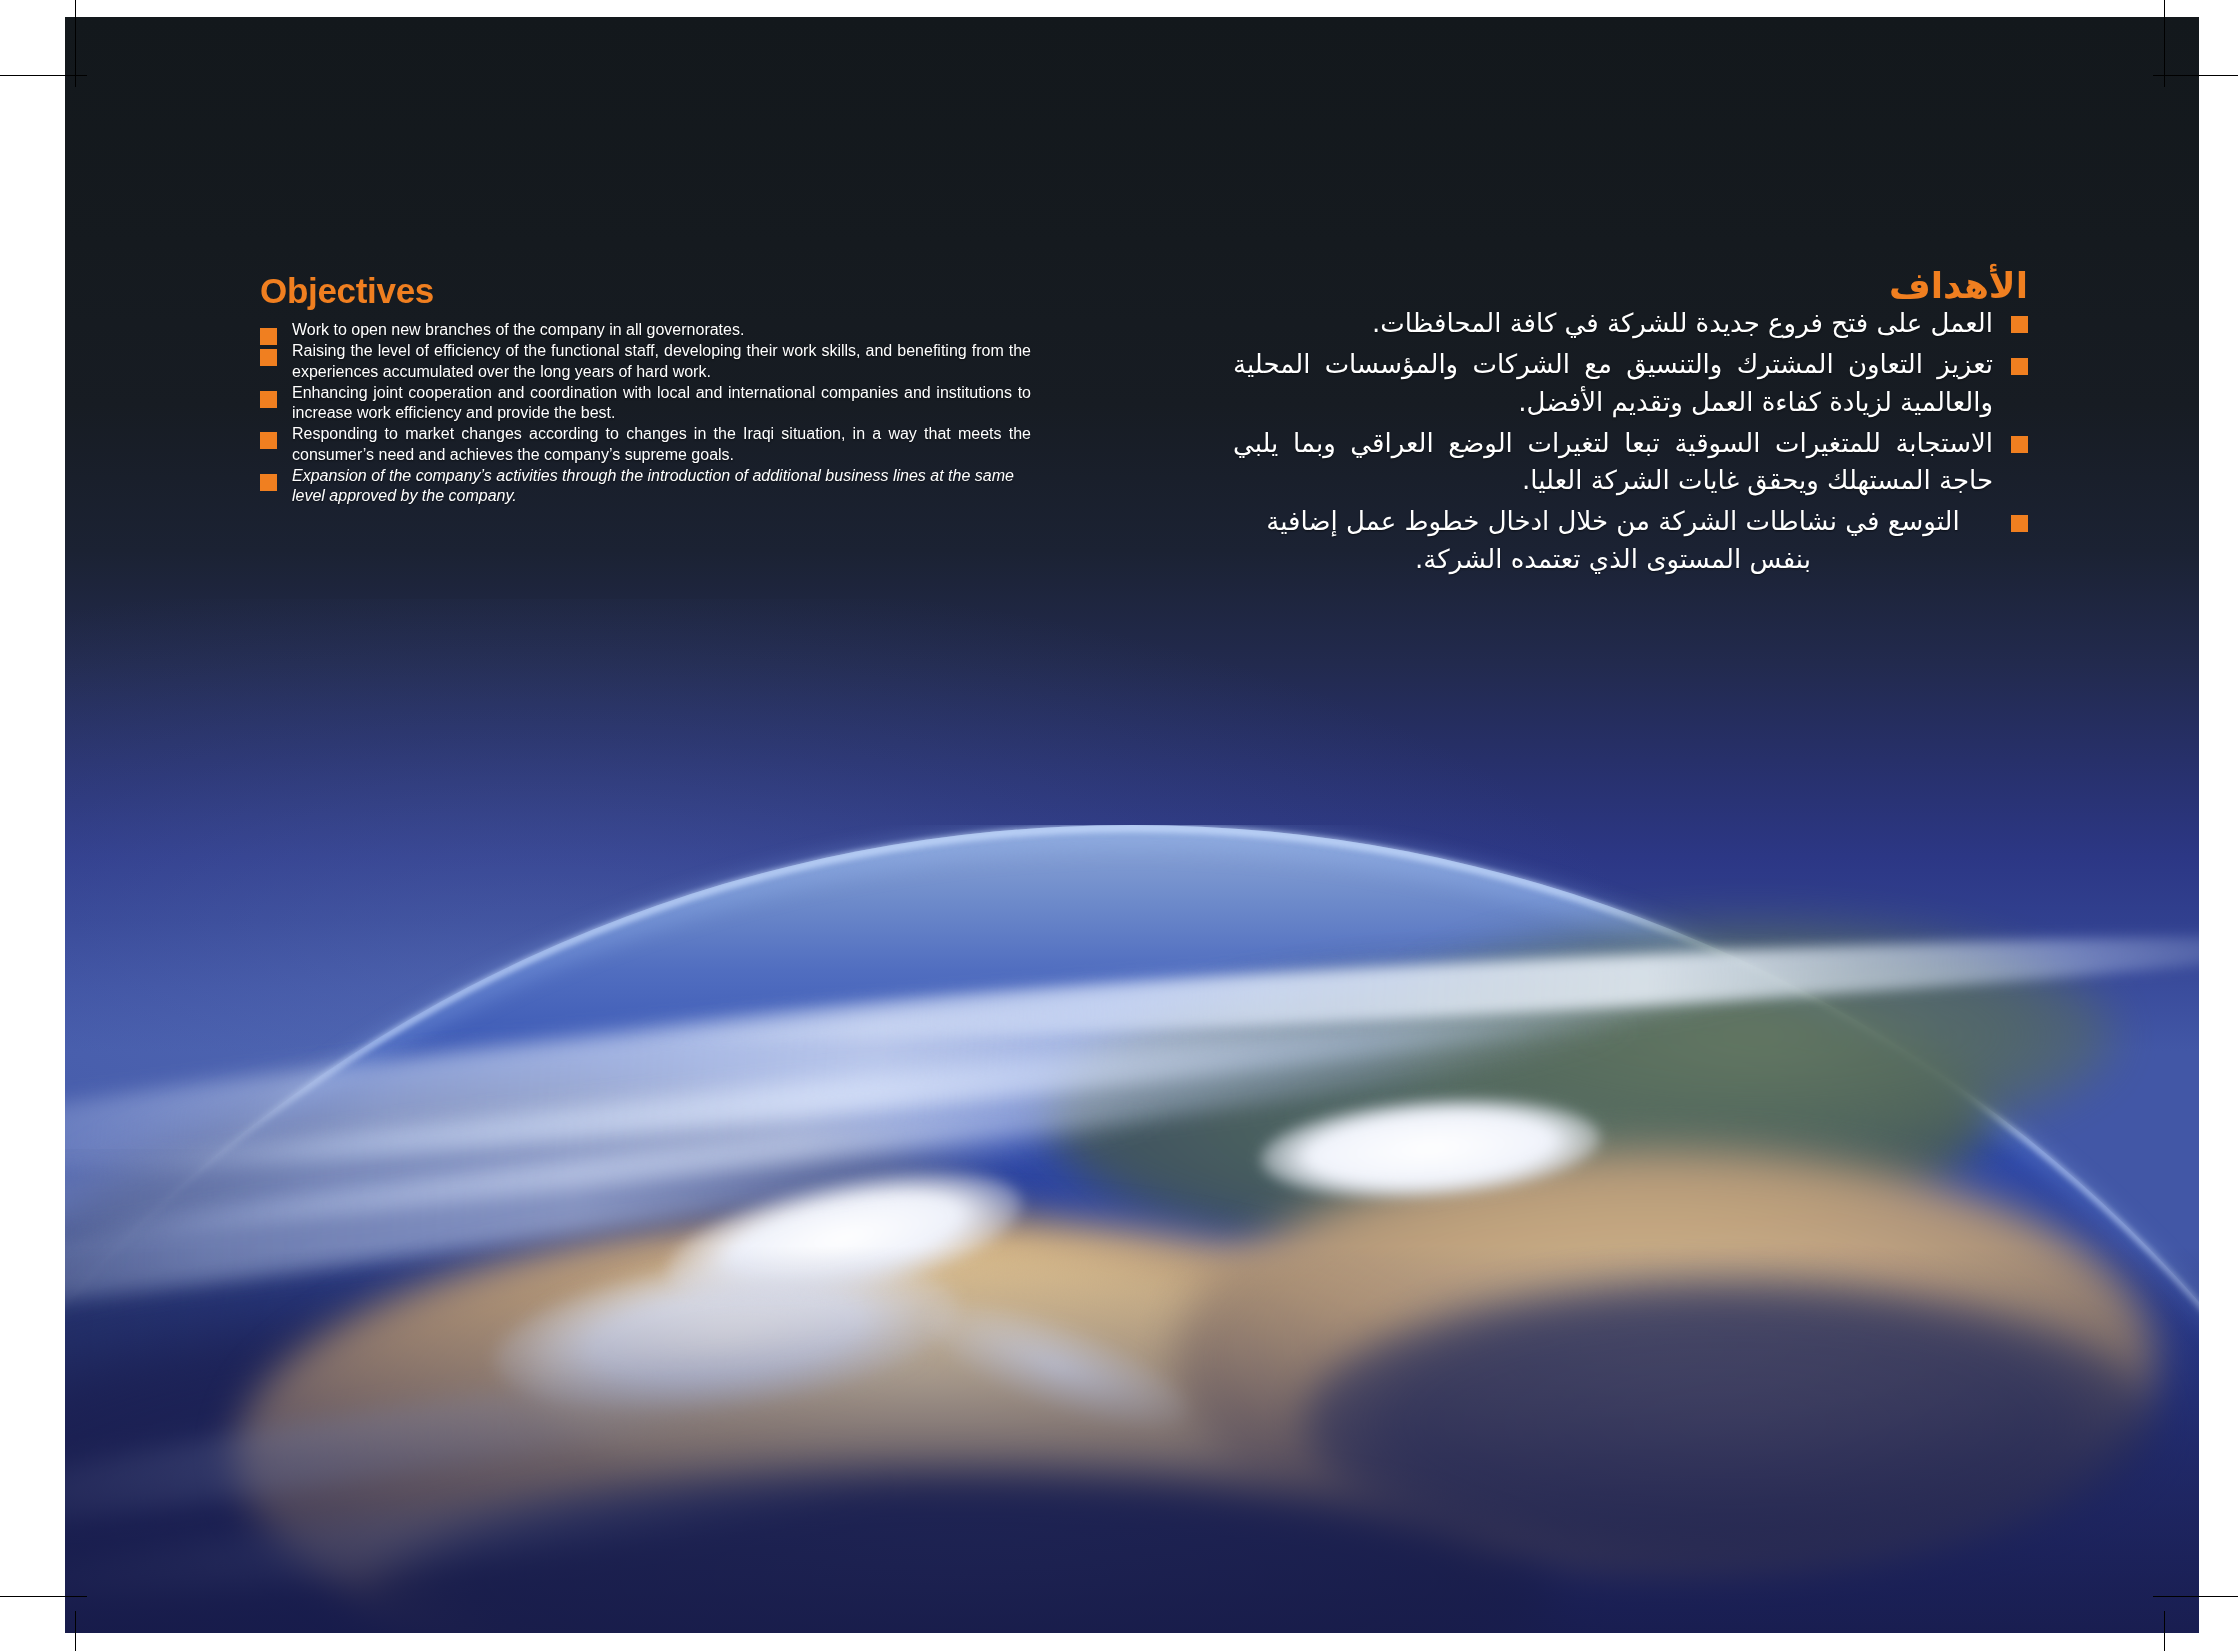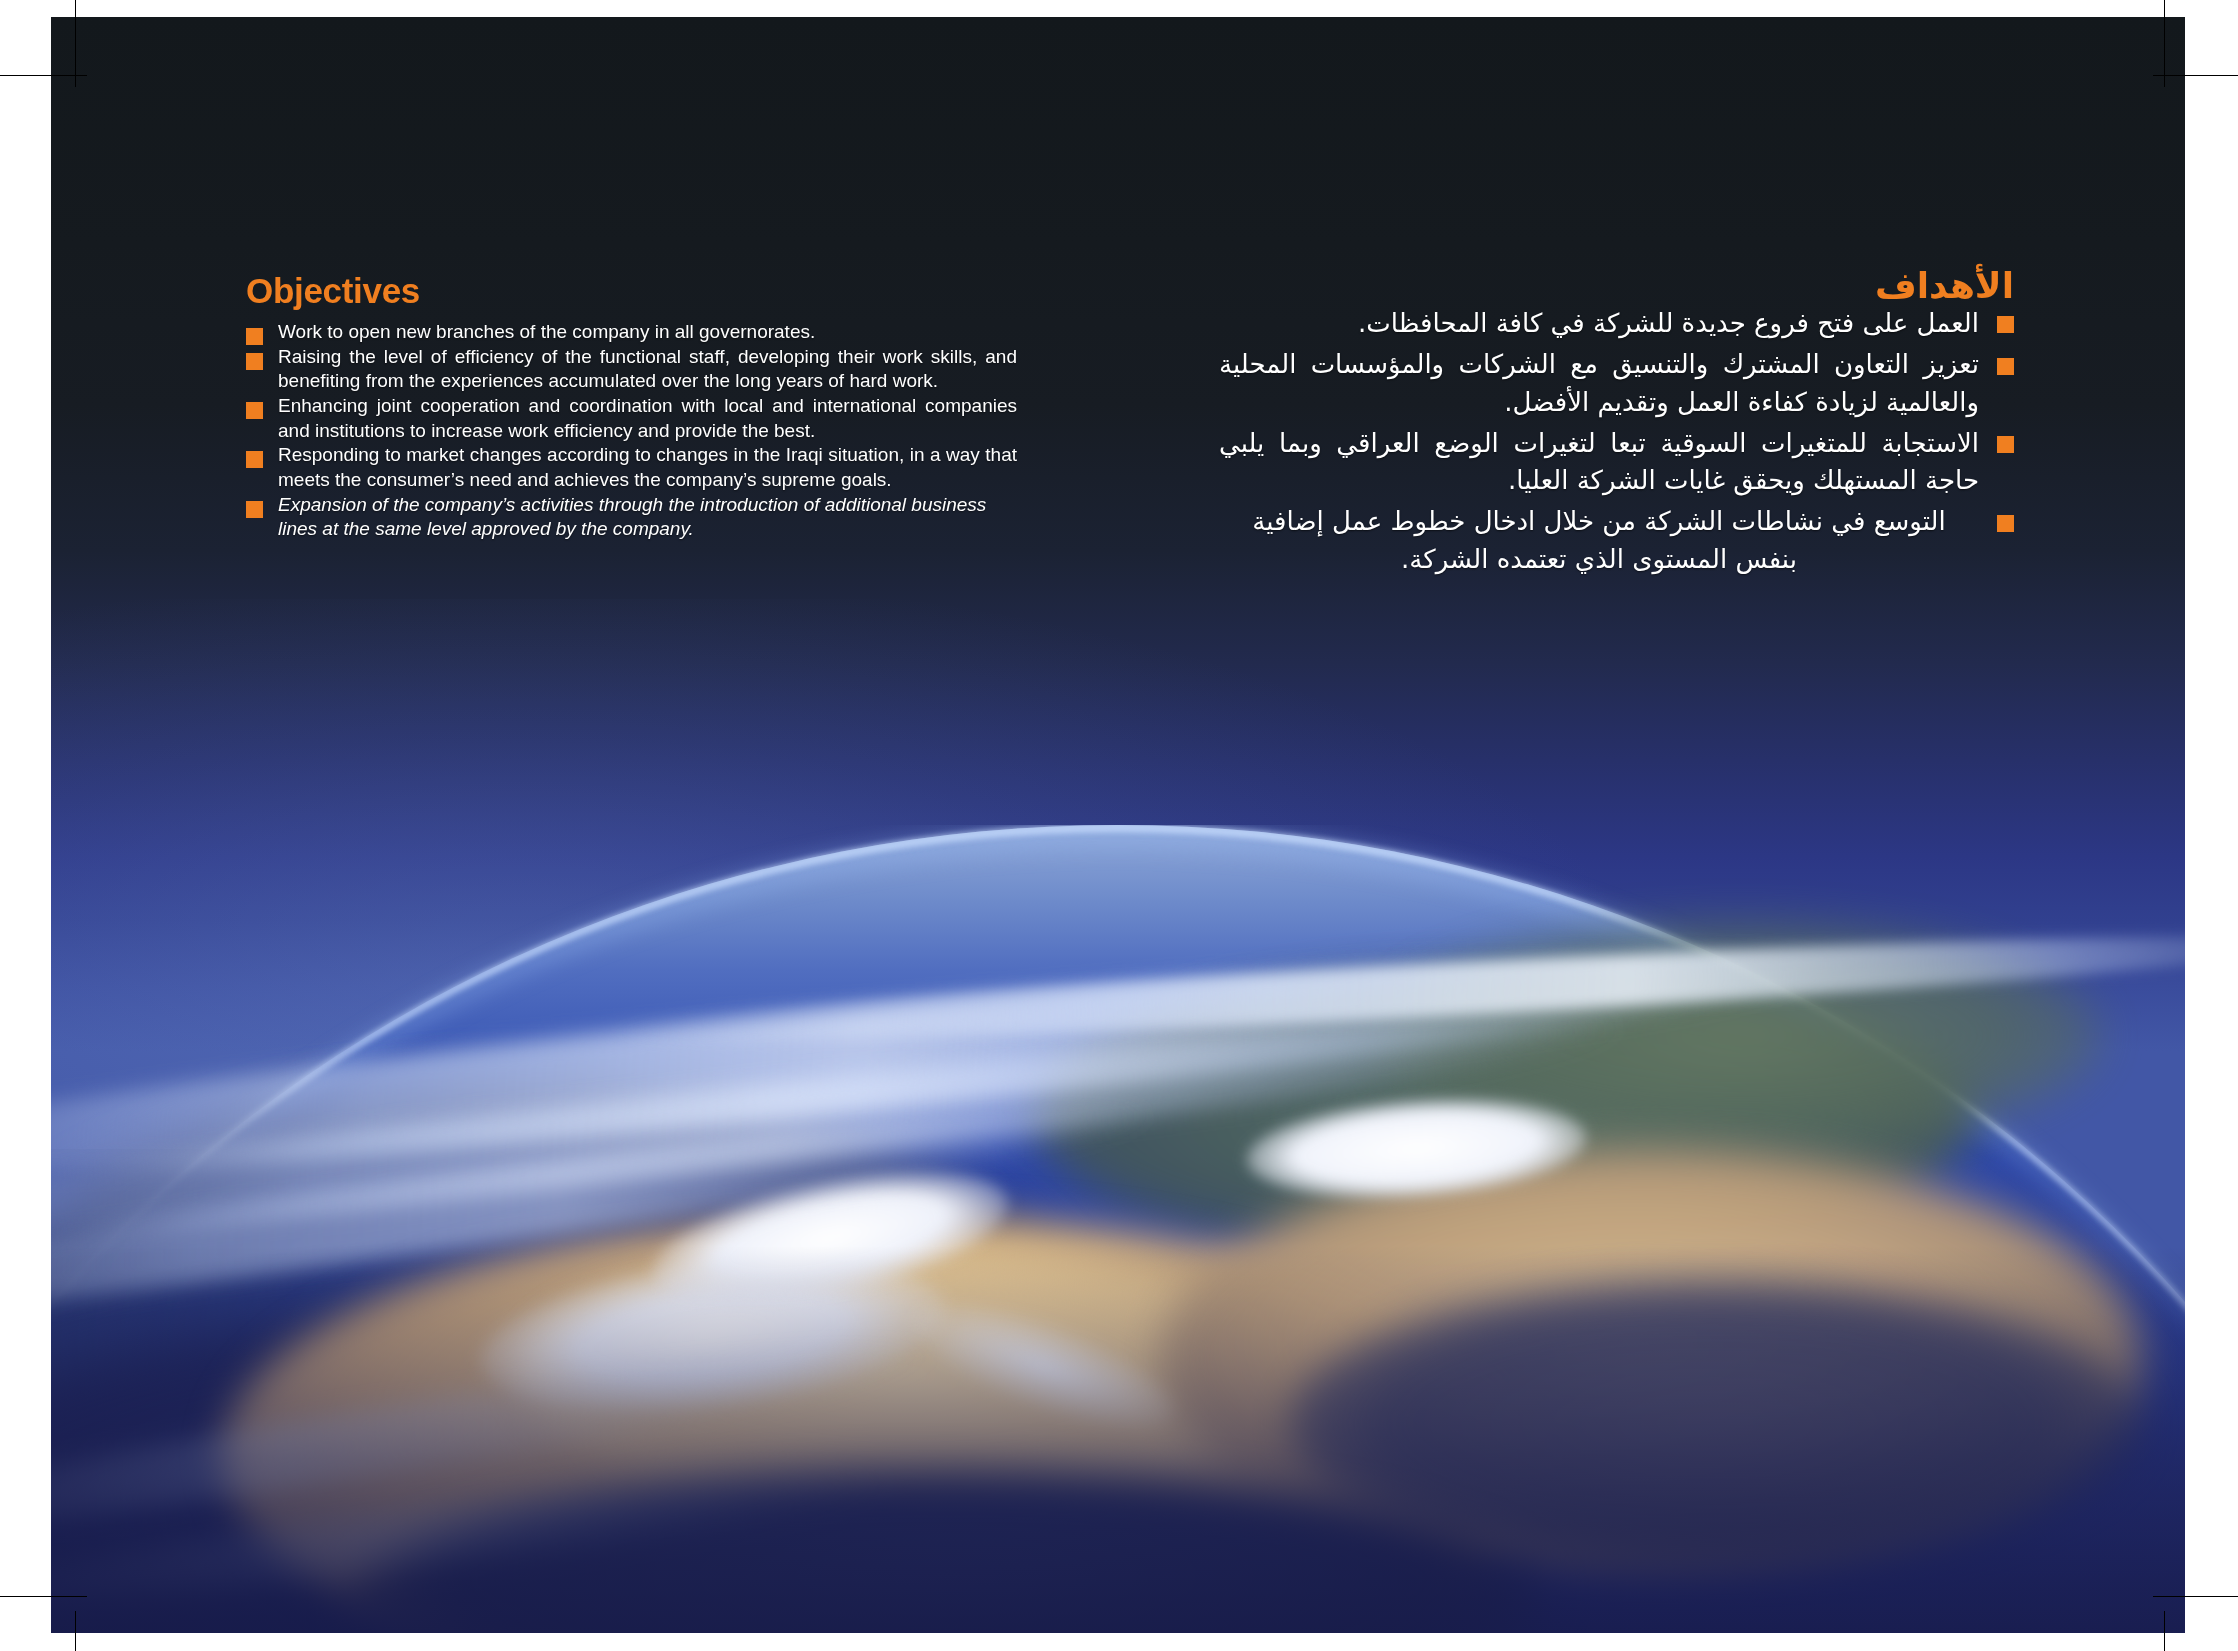--- a/index.html
+++ b/index.html
@@ -15,21 +15,21 @@
   
   #page {
     position:relative;
     width:2239px; height:1651px;
     background:#ffffff;
   }
 
   
   #artwork {
     position:absolute;
-    left:51px; top:17.4px;
+    left:65px; top:17.4px;
     width:2134px; height:1616px;
     overflow:hidden;
     background:#161b1f;
   }
 
   
   .sky {
     position:absolute; inset:0;
     background:
       linear-gradient(to bottom,
@@ -133,21 +133,21 @@
   #h-en { font-size:35px; letter-spacing:-0.3px; margin-bottom:10px; }
   #h-ar { font-size:36px; text-align:right; 
           font-family:"DejaVu Sans", sans-serif; }
 
   ul.bullets { list-style:none; }
 
   
   #list-en li {
     position:relative;
     padding-left:32px;
-    font-size:19px;
+    font-size:16px;
     line-height:1.28;
     text-align:justify;
     text-justify:inter-word;
     margin-bottom:0.6px;
     text-shadow:0 0.6px 1.9px rgba(0,0,0,0.55);
   }
   #list-en li::before {
     content:"";
     position:absolute;
     left:0; top:8px;

